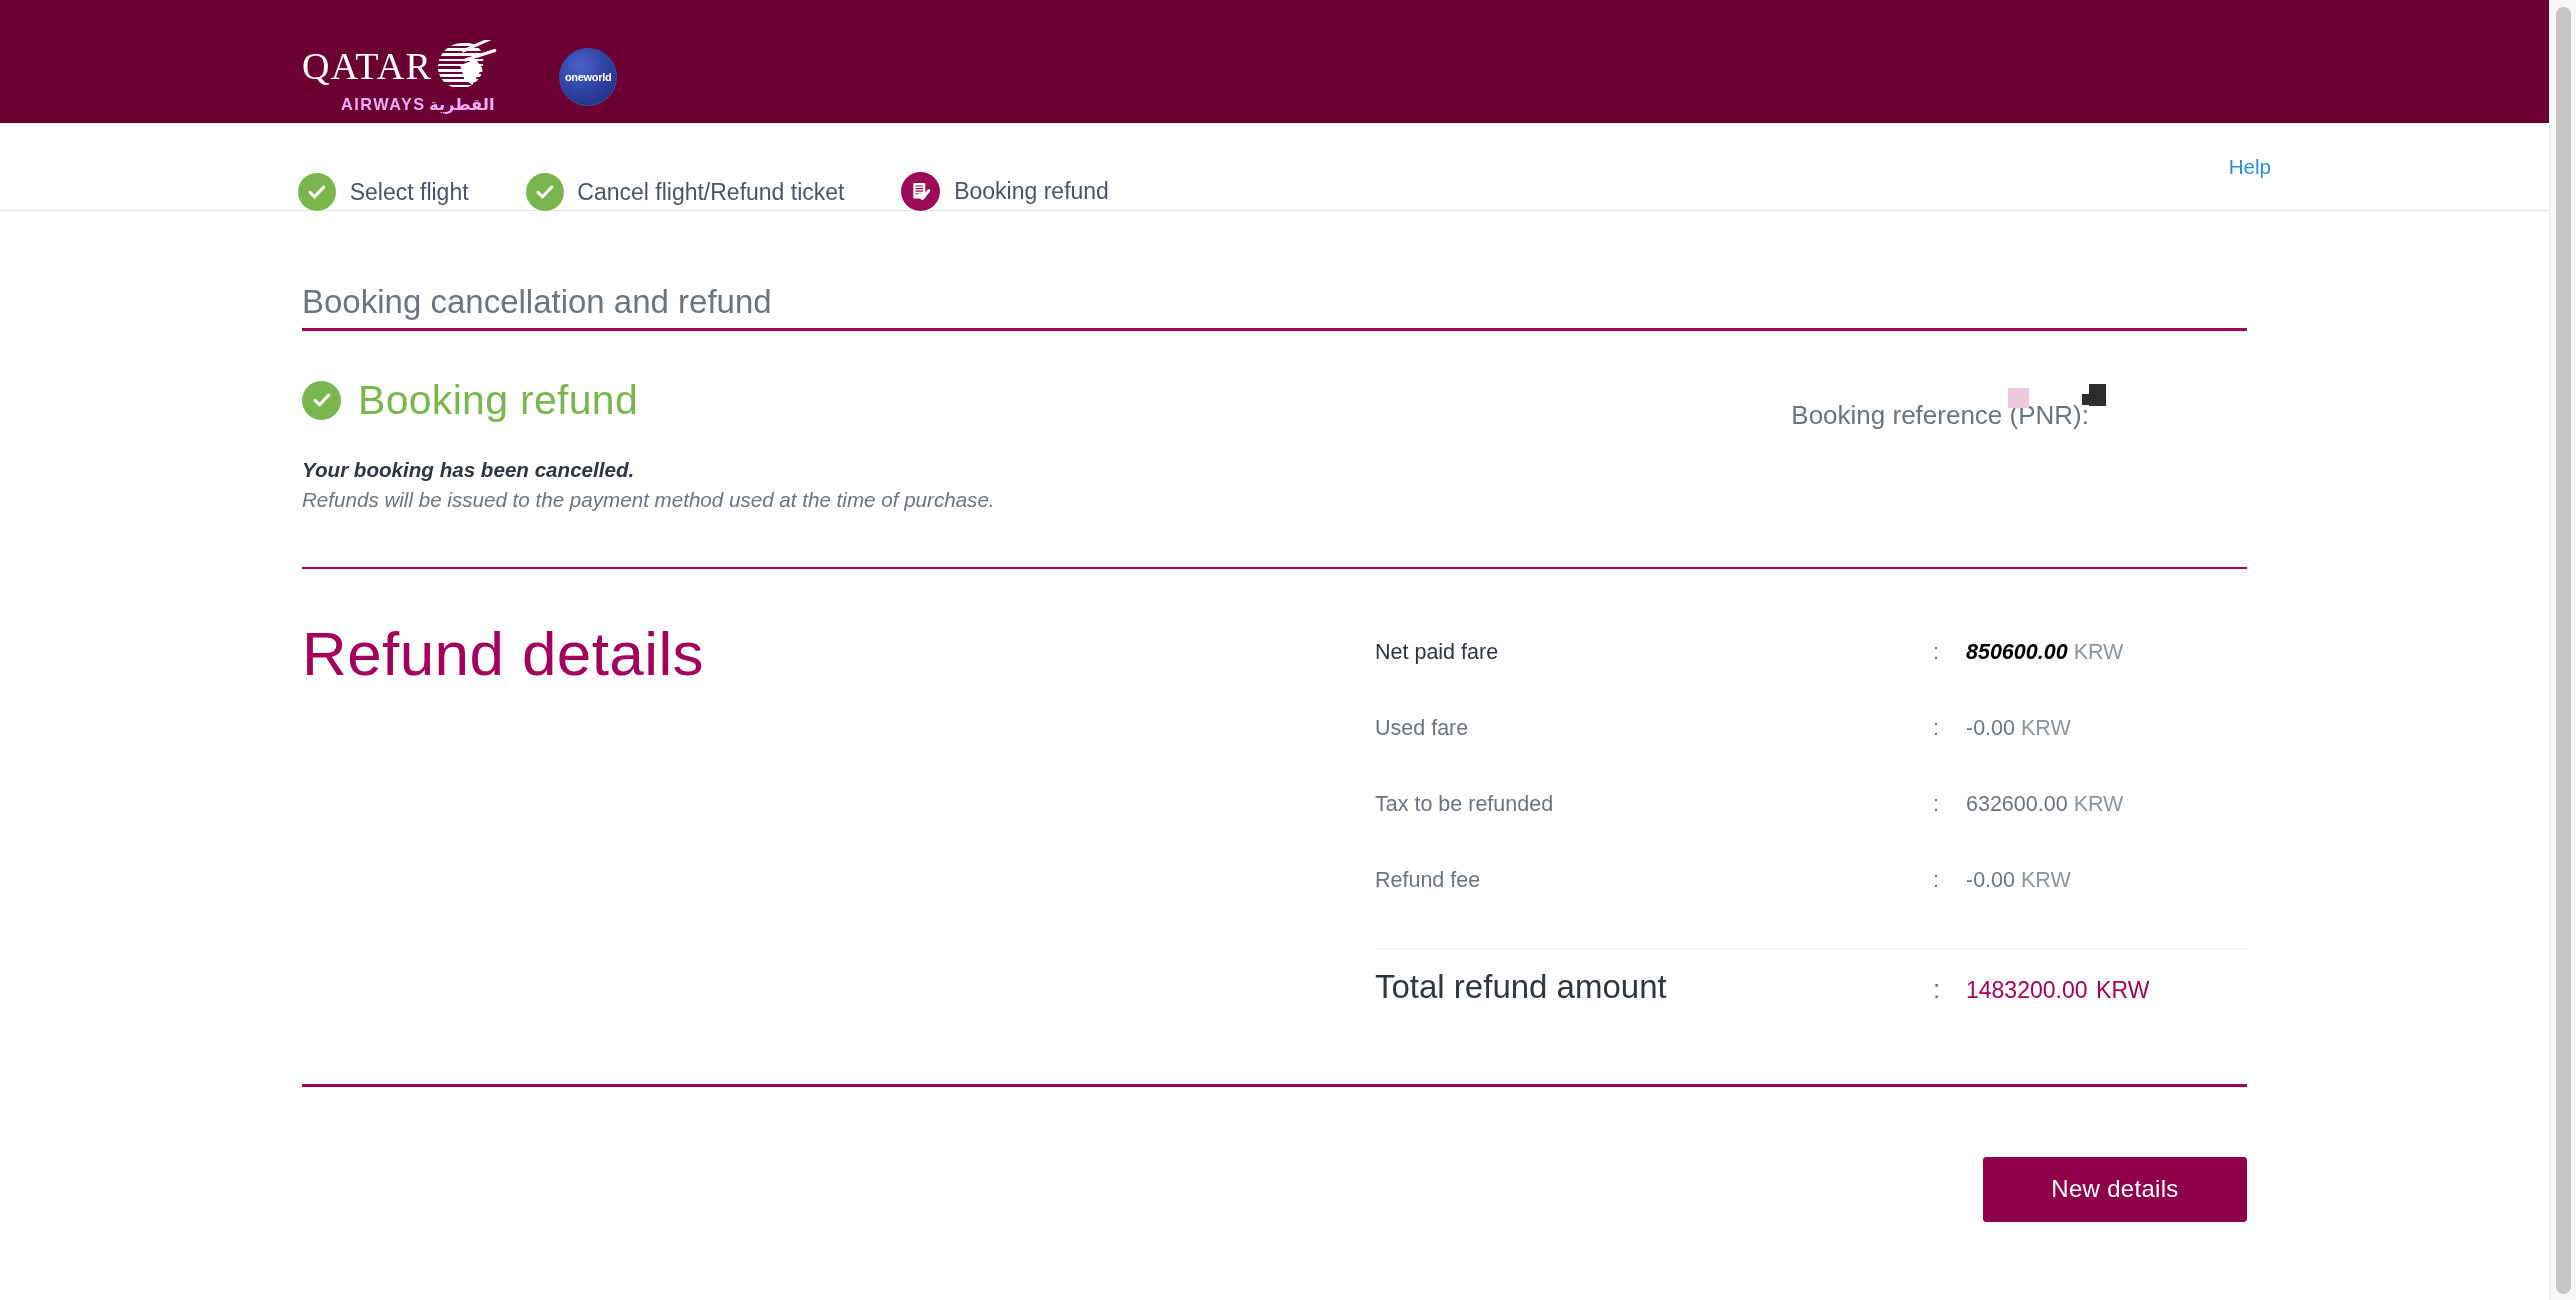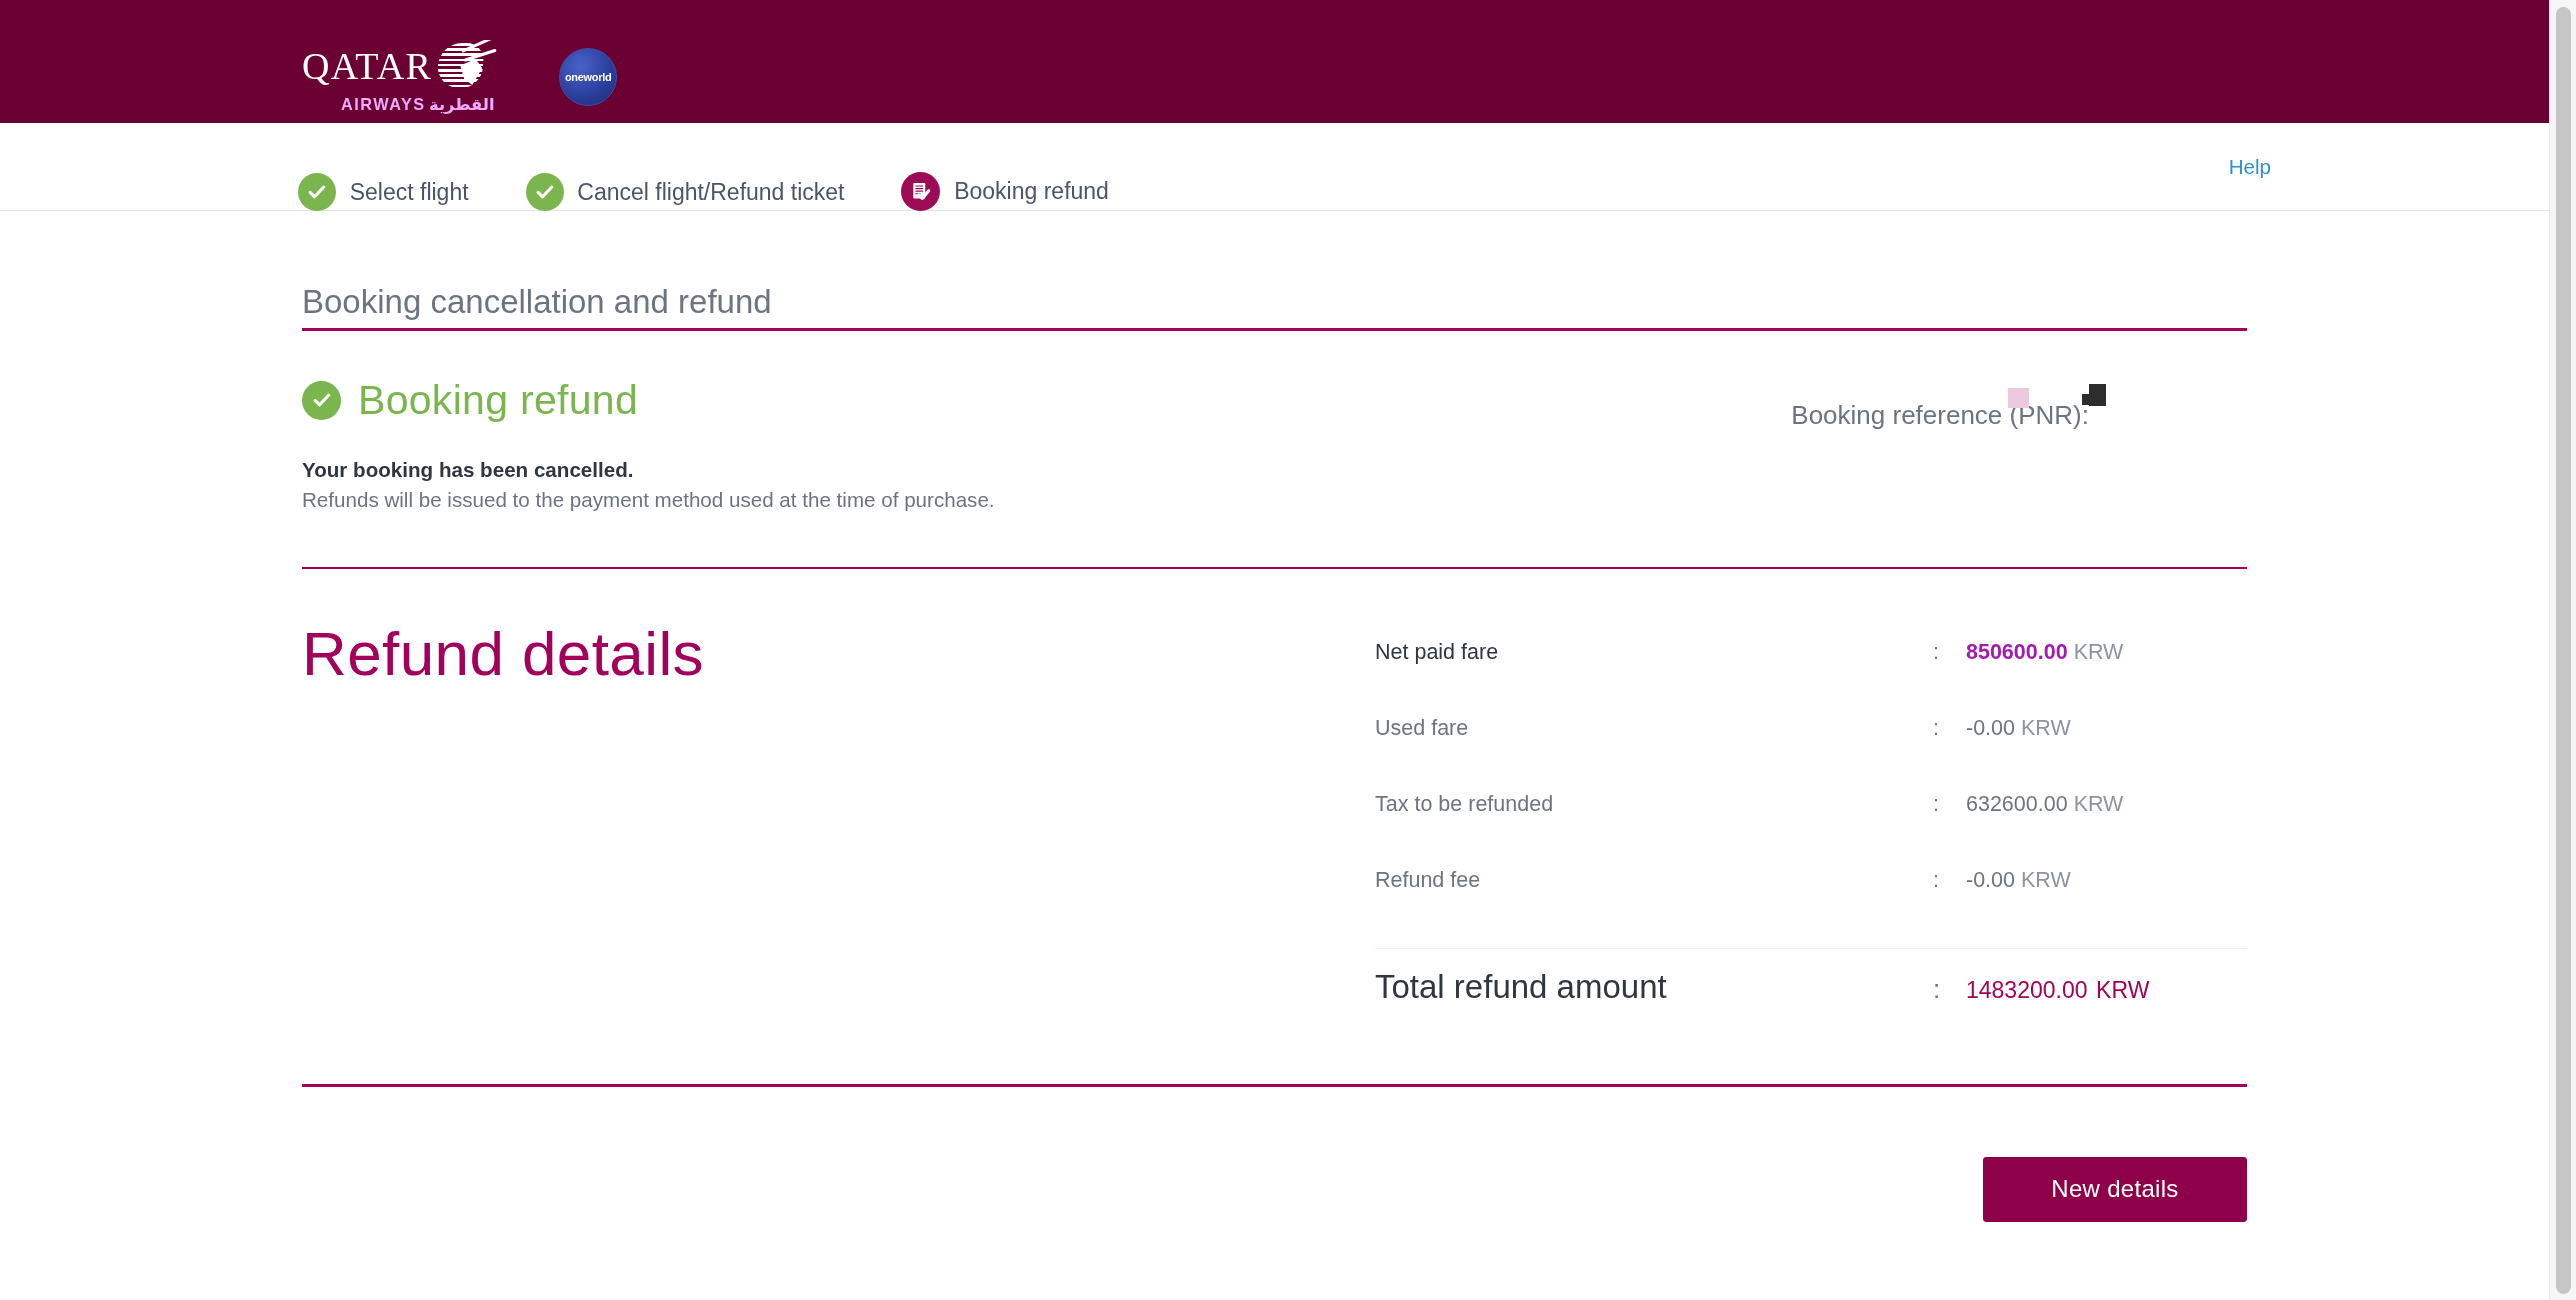--- a/index.html
+++ b/index.html
@@ -259,20 +259,21 @@
   }
   .status-heading-text {
     margin-left: 17px;
     font-size: 41px;
     color: #7ab64d;
     font-weight: 400;
     letter-spacing: 0.3px;
   }
   .status-body {
     margin-top: 34px;
+    font-style: italic;
   }
   .status-strong {
     font-size: 20.6px;
     font-weight: 700;
     color: #2f3640;
   }
   .status-note {
     margin-top: 6px;
     font-size: 20.6px;
     color: #6c7480;
@@ -367,21 +368,22 @@
     text-align: left;
   }
   .fare-value {
     font-size: 21.5px;
     color: #6c7480;
     white-space: nowrap;
   }
   .fare-value .amt { }
   .fare-value.bold .amt {
     font-weight: 700;
-    color: #a21caf;
+    color: #000000;
+    font-style: italic;
   }
   .fare-value .cur { color: #8c949e; }
 
   .total-sep {
     height: 1.7px;
     background: #ececec;
     width: 100%;
     margin-top: 3.4px;
   }
   .fare-line.total {

